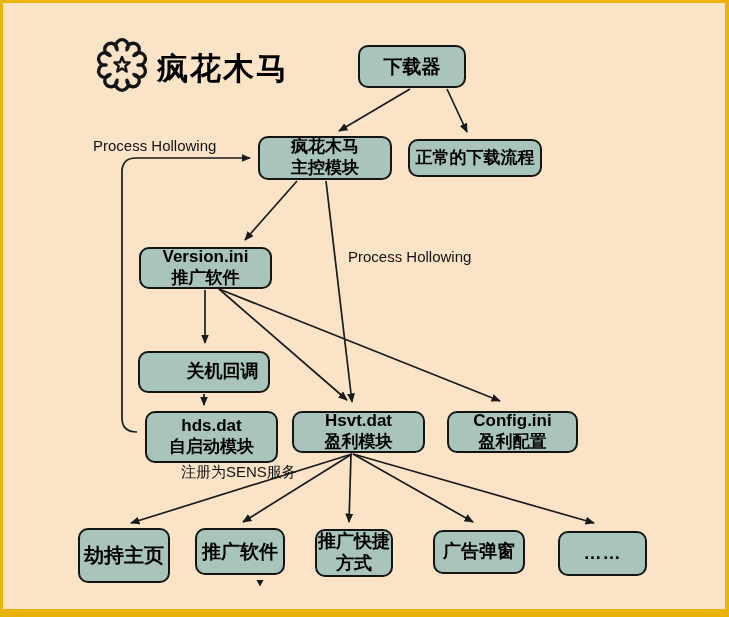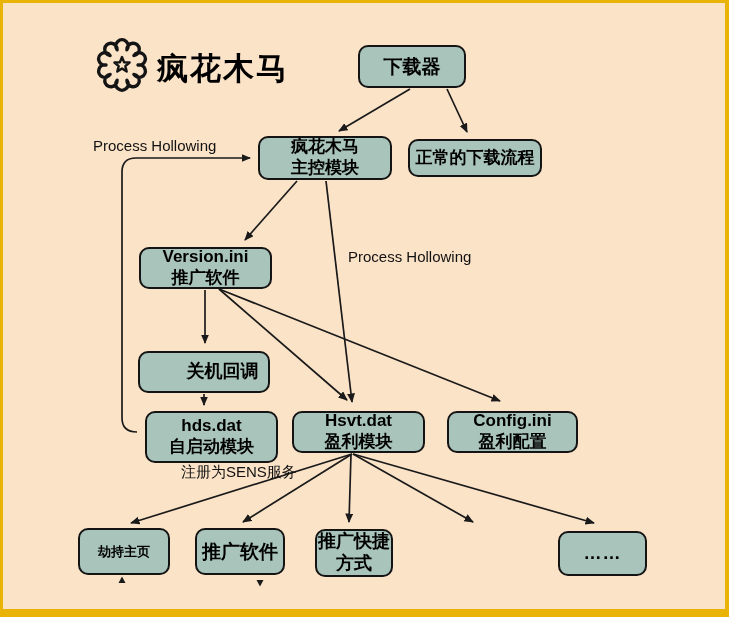--- a/index.html
+++ b/index.html
@@ -33,21 +33,21 @@
   #flower{position:absolute;left:90px;top:33px;z-index:2;}
   
   #n-downloader{left:358px;top:45px;width:108px;height:43px;font-size:19px;}
   #n-main{left:258px;top:136px;width:134px;height:44px;font-size:17px;}
   #n-normal{left:408px;top:139px;width:134px;height:38px;font-size:17px;}
   #n-version{left:139px;top:247px;width:133px;height:42px;font-size:17px;}
   #n-shutdown{left:138px;top:351px;width:132px;height:42px;font-size:18px;padding-left:37px;}
   #n-hds{left:137px;top:411px;width:133px;height:52px;font-size:17px;margin-left:8px;}
   #n-hsvt{left:292px;top:411px;width:133px;height:42px;font-size:17px;}
   #n-config{left:447px;top:411px;width:131px;height:42px;font-size:17px;}
-  #n-hijack{left:78px;top:528px;width:92px;height:47px;font-size:13px;}
+  #n-hijack{left:78px;top:528px;width:92px;height:55px;font-size:20px;}
   #n-software{left:195px;top:528px;width:90px;height:47px;font-size:19px;}
   #n-shortcut{left:315px;top:529px;width:78px;height:48px;font-size:18px;}
   #n-adpopup{left:433px;top:530px;width:92px;height:44px;font-size:18px;}
   #n-more{left:558px;top:531px;width:89px;height:45px;font-size:18px;letter-spacing:1px;}
   #lbl-ph1{left:93px;top:137px;}
   #lbl-ph2{left:348px;top:248px;}
   #lbl-sens{left:133px;top:463px;margin-left:48px;}
 </style>
 </head>
 <body>
@@ -134,16 +134,19 @@
   <div class="node" id="n-hijack">
     <span>劫持主页</span>
   </div>
   <div class="node" id="n-software">
     <span>推广软件</span>
   </div>
   <div class="node" id="n-shortcut">
     <span>推广快捷</span>
     <span>方式</span>
   </div>
+  <div class="node" id="n-adpopup">
+    <span>广告弹窗</span>
+  </div>
   <div class="node" id="n-more">
     <span>……</span>
   </div>
 </div>
 
 </body></html>

